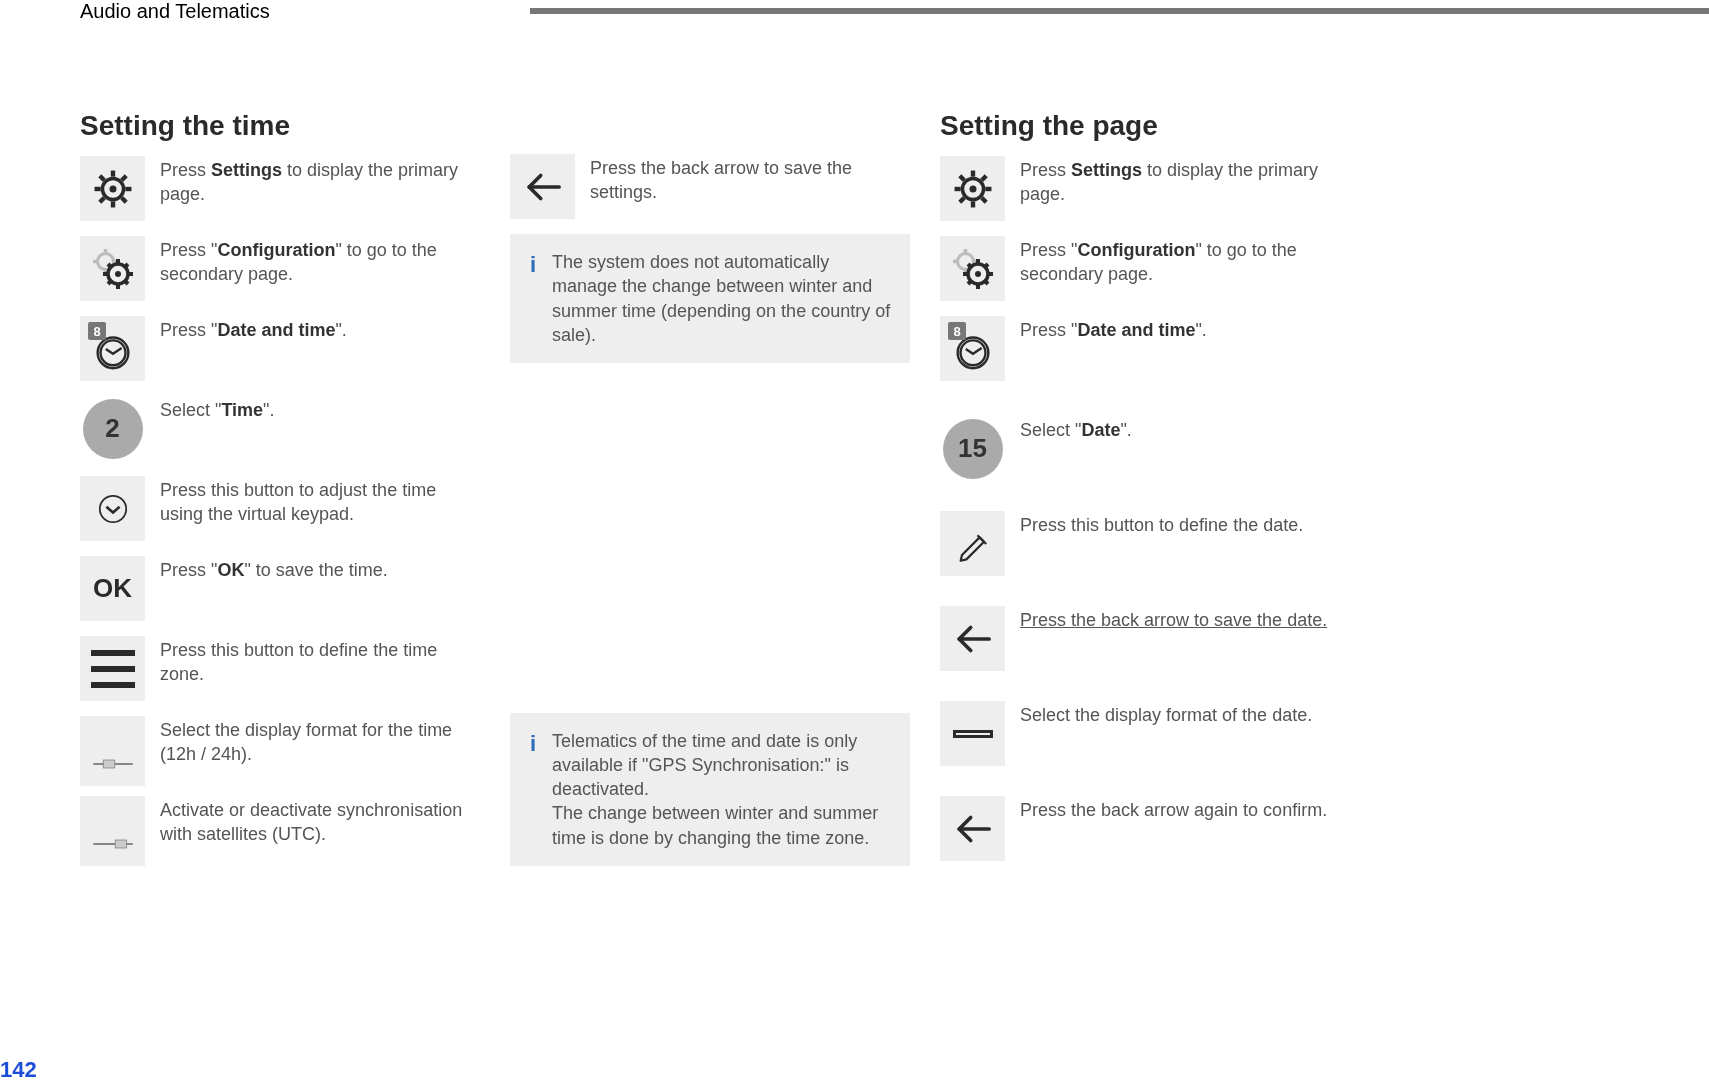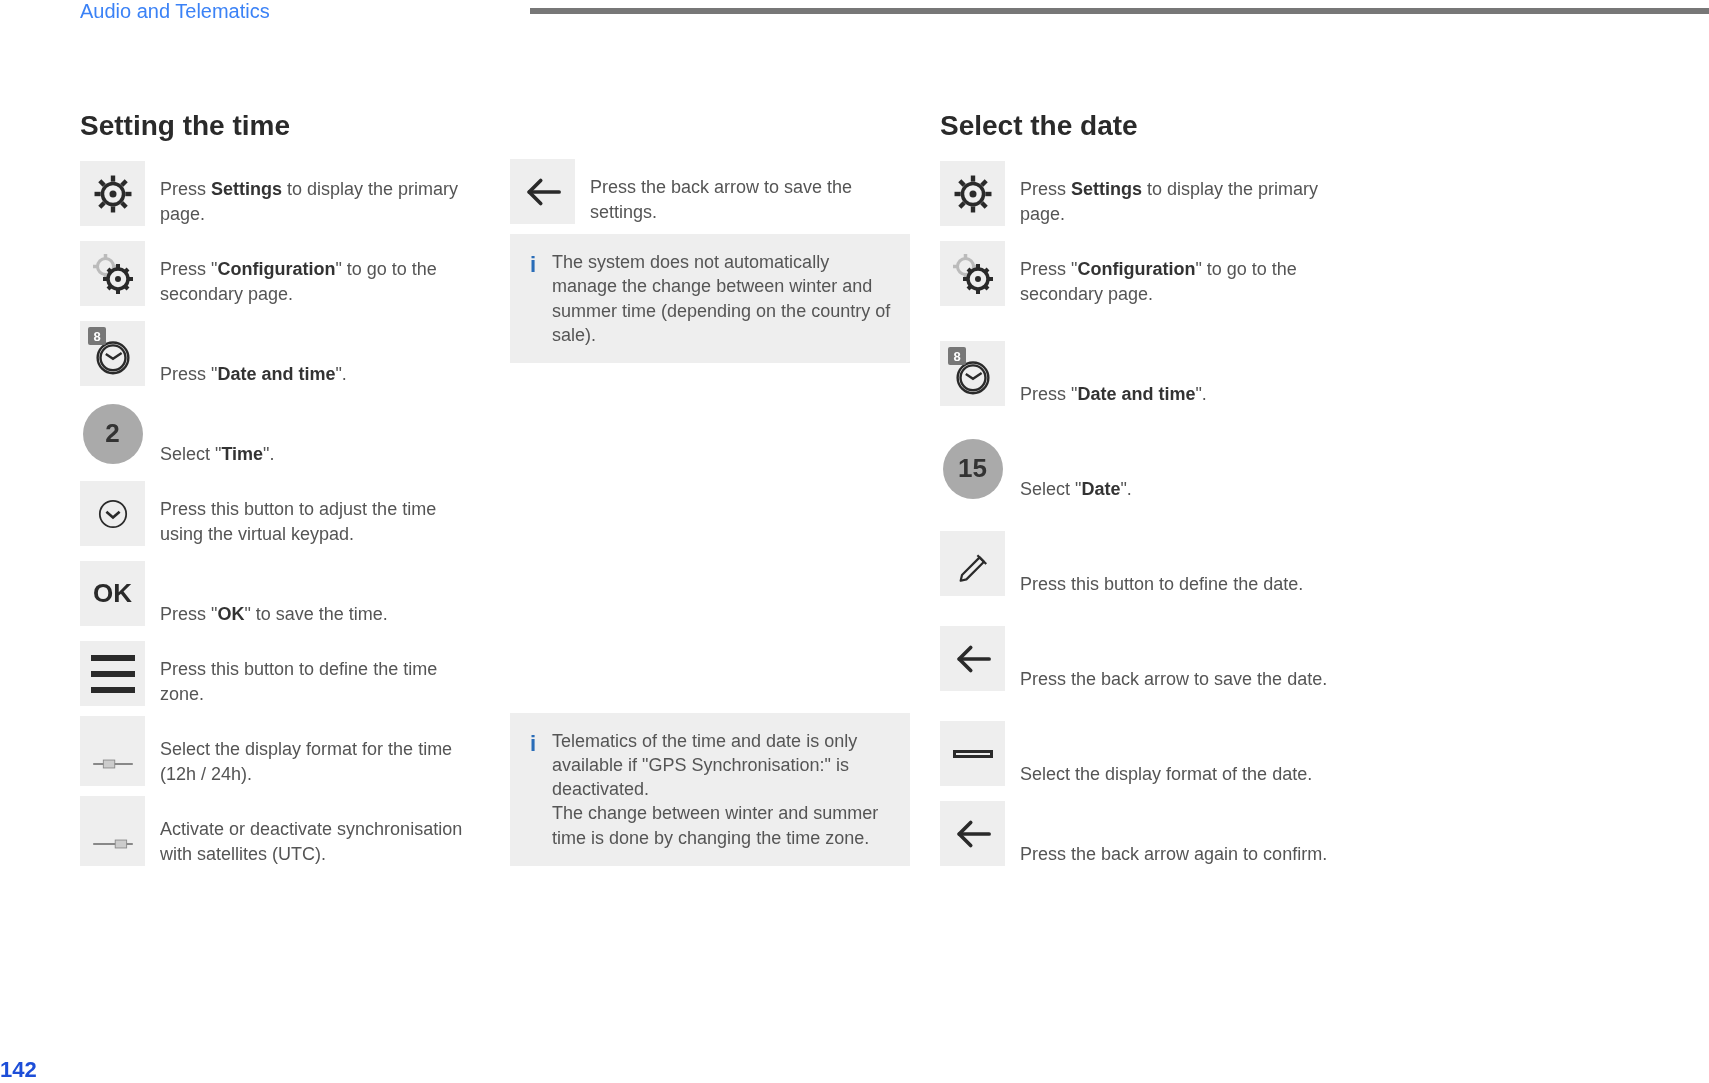--- a/index.html
+++ b/index.html
@@ -1,24 +1,24 @@
 <!DOCTYPE html>
 <html><head>
 <meta charset="utf-8">
 <style>
   html,body{margin:0;padding:0;background:#fff;font-family:Arial,Helvetica,sans-serif;color:#555;}
   .page{position:relative;width:1709px;height:1083px;box-sizing:border-box;}
   .header{position:absolute;left:80px;top:0;right:0;display:flex;align-items:flex-start;}
-  .header-title{font-size:20px;color:#3b82f6;}
+  .header-title{font-size:20px;color:#000000;}
   .header-rule{position:absolute;left:530px;top:8px;right:0;height:6px;background:#777;}
   .page-num{position:absolute;left:0;bottom:0;font-size:22px;font-weight:bold;color:#1d4ed8;}
   .cols{position:absolute;left:80px;top:110px;display:flex;gap:30px;}
   .col{width:400px;display:flex;flex-direction:column;}
   h2.section{font-family:Arial,Helvetica,sans-serif;font-size:28px;font-weight:bold;color:#2a2a2a;margin:0 0 14px 0;}
-  .step{display:flex;align-items:flex-end;gap:15px;margin-bottom:10px;min-height:70px;}
+  .step{display:flex;align-items:flex-start;gap:15px;margin-bottom:10px;min-height:70px;}
   .icon-box{flex:0 0 65px;width:65px;height:65px;background:#eee;display:flex;align-items:center;justify-content:center;position:relative;}
   .step-text{flex:1;font-size:18px;line-height:1.35;color:#555;padding-top:2px;}
   .step-text b{color:#333;font-weight:bold;}
   .note{background:#eee;display:flex;gap:14px;padding:16px 18px;font-size:18px;line-height:1.35;color:#555;margin-bottom:10px;}
   .note .info-i{flex:0 0 auto;width:10px;font-weight:bold;color:#2a6db8;font-size:22px;font-family:Arial;text-align:center;}
   
   .gear{display:flex;align-items:center;justify-content:center;}
   .gear svg{width:44px;height:44px;}
   .dbl-gear svg{width:50px;height:50px;}
   .clock svg{width:48px;height:48px;}
@@ -197,21 +197,21 @@
       <div class="note">
         <div class="info-i">i</div>
         <div>
           <div>Telematics of the time and date is only available if "GPS Synchronisation:" is deactivated.</div>
           <div>The change between winter and summer time is done by changing the time zone.</div>
         </div>
       </div>
     </div>
 
     <div class="col">
-      <h2 class="section">Select the date</h2>
+      <h2 class="section">Setting the page</h2>
 
       <div class="step">
         <div class="icon-box gear">
           <svg viewBox="0 0 100 100">
               <g fill="none" stroke="#2a2a2a" stroke-width="8">
                 <circle cx="50" cy="50" r="24"></circle>
                 <circle cx="50" cy="50" r="8" fill="#2a2a2a" stroke="none"></circle>
                 <g stroke-width="10">
                   <line x1="50" y1="8" x2="50" y2="22"></line>
                   <line x1="50" y1="78" x2="50" y2="92"></line>
@@ -285,21 +285,21 @@
           <svg viewBox="0 0 100 100">
               <g stroke="#2a2a2a" stroke-width="5" fill="none" stroke-linejoin="round">
                 <path d="M25 75 L65 35 L75 45 L35 85 L22 88 Z"></path>
                 <line x1="60" y1="30" x2="80" y2="50"></line>
               </g>
             </svg>
         </div>
         <div class="step-text">Press this button to define the date.</div>
       </div>
 
-      <div class="step" style="min-height:85px;">
+      <div class="step" style="min-height:85px;text-decoration:underline;">
         <div class="icon-box arrow-back">
           <svg viewBox="0 0 100 100">
               <g stroke="#2a2a2a" stroke-width="8" fill="none" stroke-linecap="round" stroke-linejoin="round">
                 <line x1="20" y1="50" x2="85" y2="50"></line>
                 <polyline points="45,25 20,50 45,75"></polyline>
               </g>
             </svg>
         </div>
         <div class="step-text">Press the back arrow to save the date.</div>
       </div>

